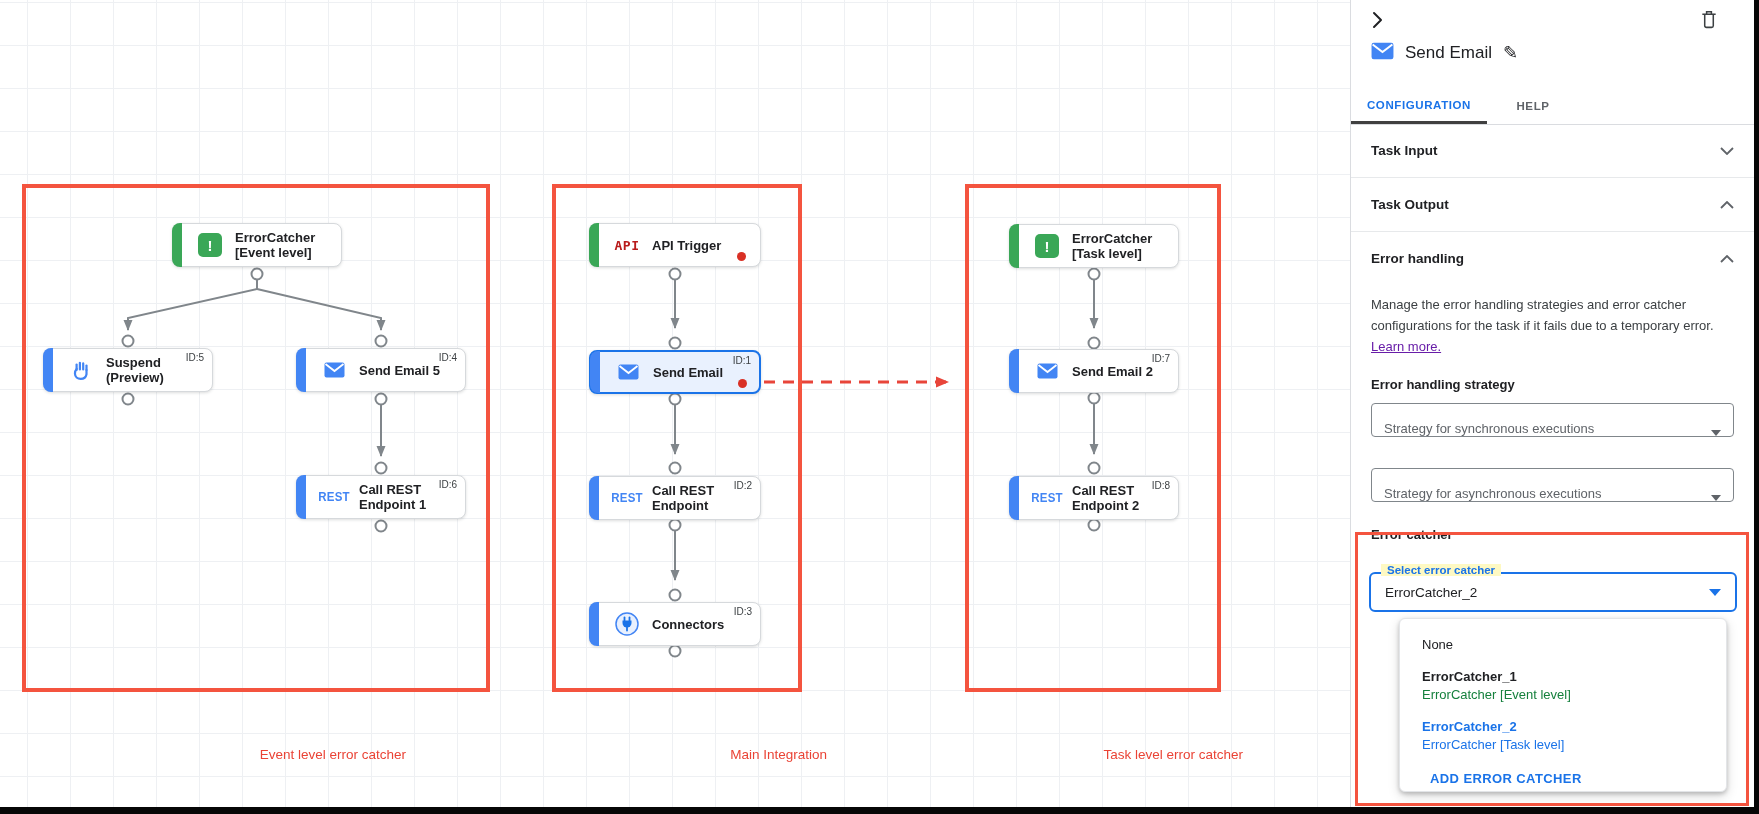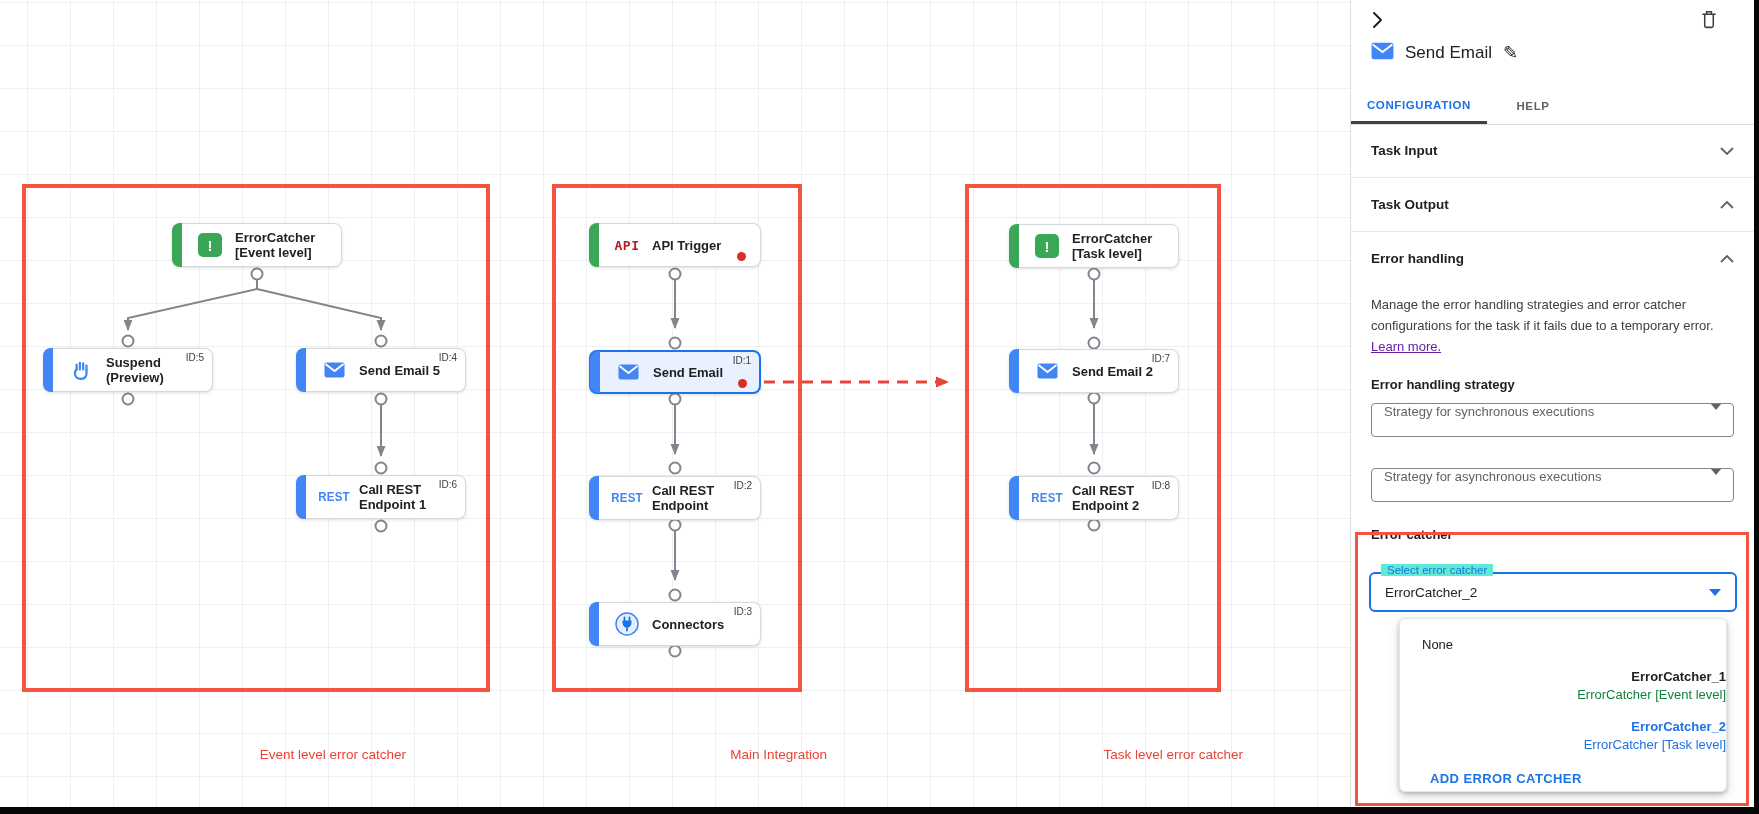--- a/index.html
+++ b/index.html
@@ -46,41 +46,41 @@
   .tab.idle{width:92px;color:#5f6368;}
   .sections{position:absolute;left:0;right:0;top:124px;}
   .secrow{height:53px;display:flex;align-items:center;justify-content:space-between;
     padding:0 20px;border-bottom:1px solid #e7e9eb;cursor:pointer;}
   .secrow.last{border-bottom:none;}
   .sectitle{font-size:13.5px;font-weight:bold;color:#202124;}
   .para{margin:9px 20px 0;font-size:13px;line-height:21px;color:#3c4043;}
   .learn{color:#681da8;text-decoration:underline;cursor:pointer;}
   .stratlabel{margin:20px 20px 0;font-size:13px;font-weight:bold;color:#202124;}
   .dd{margin:0 20px;height:34px;border:1px solid #80868b;border-radius:4px;display:flex;
-    align-items:flex-start;justify-content:space-between;padding:0 12px;box-sizing:border-box;
+    align-items:flex-end;justify-content:space-between;padding:0 12px;box-sizing:border-box;
     font-size:13px;color:#5f6368;cursor:pointer;background:#fff;}
   .dd1{margin-top:11px;}
   .dd2{margin-top:31px;}
   .caret{width:0;height:0;border-left:5px solid transparent;border-right:5px solid transparent;
     border-top:6px solid #5f6368;}
   .eclabel{margin:25px 20px 0;font-size:13px;font-weight:bold;color:#202124;}
   .select{position:absolute;left:18px;top:572px;width:368px;height:40px;border:2px solid #1a73e8;
     border-radius:6px;box-sizing:border-box;display:flex;align-items:center;
     justify-content:space-between;padding:0 14px;background:#fff;cursor:pointer;}
-  .selectlabel{position:absolute;left:30px;top:564px;background:#5eead4;padding:0 6px;
-    font-size:11.5px;color:#1a73e8;font-weight:normal;}
+  .selectlabel{position:absolute;left:30px;top:564px;background:#fef9c3;padding:0 6px;
+    font-size:11.5px;color:#1a73e8;font-weight:bold;}
   .selectvalue{font-size:13.5px;color:#202124;}
   .bcaret{width:0;height:0;border-left:6px solid transparent;border-right:6px solid transparent;
     border-top:7px solid #1a73e8;}
   .menu{position:absolute;left:48px;top:618px;width:328px;height:174px;background:#fff;
     border:1px solid #e3e5e8;border-radius:6px;box-sizing:border-box;
     box-shadow:0 2px 4px rgba(0,0,0,.2),0 4px 12px rgba(0,0,0,.15);padding-top:8px;}
   .mi-none{height:34px;display:flex;align-items:center;padding-left:22px;font-size:13px;
     color:#202124;cursor:pointer;}
-  .mi{padding:7px 0 7px 22px;cursor:pointer;text-align:right;}
+  .mi{padding:7px 0 7px 22px;cursor:pointer;}
   .mi .n{font-size:13px;font-weight:bold;color:#202124;line-height:18px;}
   .mi .d{font-size:13px;color:#15803d;line-height:18px;}
   .mi.sel .n,.mi.sel .d{color:#1a73e8;}
   .mi-add{margin-top:10px;padding-left:30px;font-size:13px;font-weight:bold;color:#1a73e8;
     letter-spacing:.4px;cursor:pointer;}
   .panel-redbox{position:absolute;left:4px;top:532px;width:394px;height:274px;
     border:3px solid #f4543f;box-sizing:border-box;pointer-events:none;}
 
   .edge-bottom{position:absolute;left:0;right:0;bottom:0;height:7px;background:#060606;}
   .edge-right{position:absolute;top:0;bottom:0;right:0;width:5px;background:#060606;}

